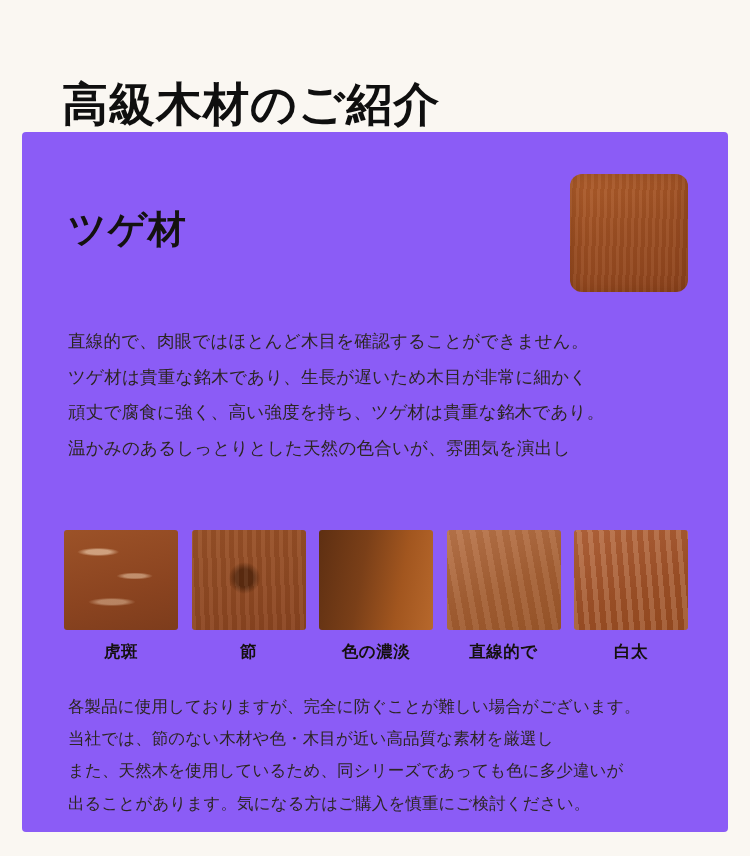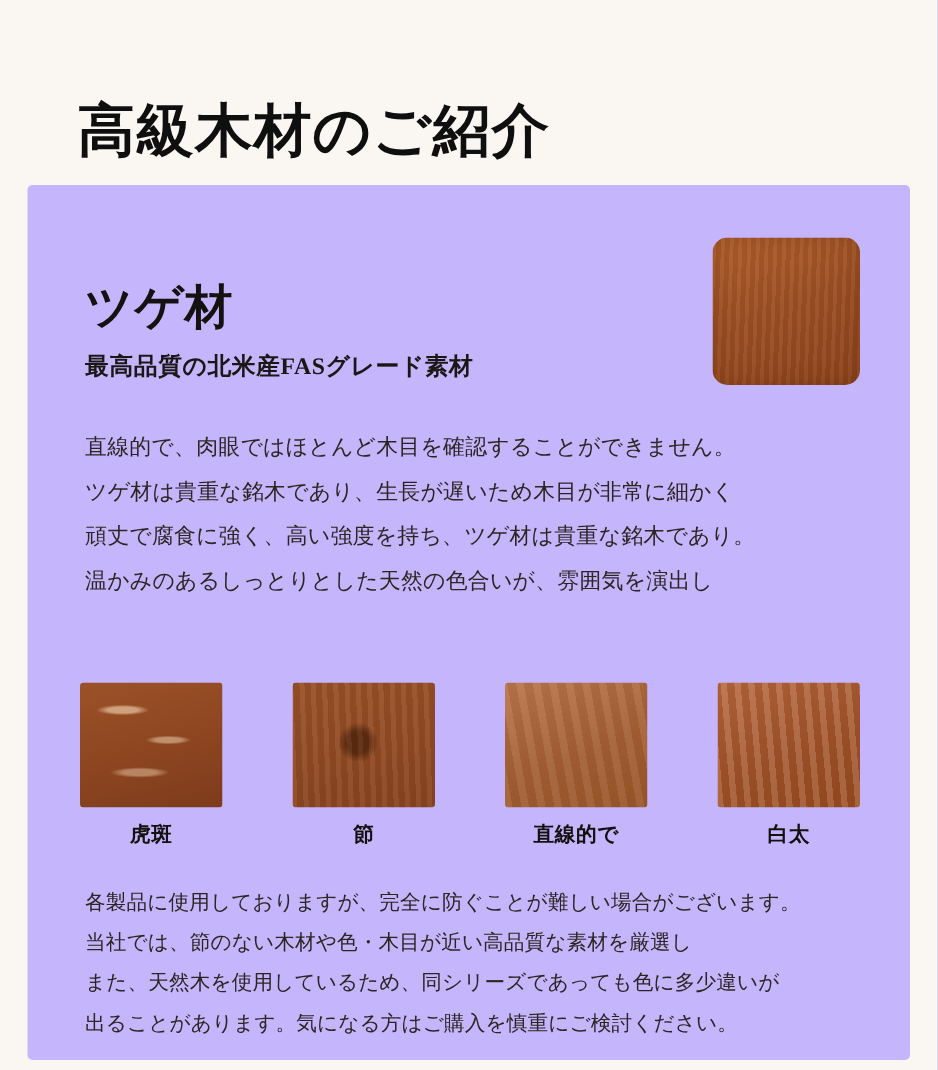--- a/index.html
+++ b/index.html
@@ -26,26 +26,25 @@
     left: 62px;
     font-size: 46px;
     font-weight: 700;
     letter-spacing: 1px;
     color: #0f0f0f;
     line-height: 1.1;
   }
   .card {
     position: absolute;
     left: 22px;
-    top: 148px;
+    top: 132px;
     width: 706px;
     height: 700px;
-    background: #c4b5fd;
+    background: #8b5cf6;
     border-radius: 4px;
-    font-family: Liberation Serif, serif;
   }
   .swatch-hero {
     position: absolute;
     right: 40px;
     top: 42px;
     width: 118px;
     height: 118px;
     border-radius: 12px;
     background:
       repeating-linear-gradient(92deg, rgba(255,255,255,0.05) 0 3px, rgba(0,0,0,0.045) 3px 7px),
@@ -153,39 +152,42 @@
 
 <div class="page">
 
   <h1 class="page-title">高級木材のご紹介</h1>
 
   <div class="card">
 
     <div class="swatch-hero"></div>
 
     <div class="material-name">ツゲ材</div>
-    <div class="material-sub">最高品質の北米産FASグレード素材</div>
 
     <div class="desc">
       <p>直線的で、肉眼ではほとんど木目を確認することができません。</p>
       <p>ツゲ材は貴重な銘木であり、生長が遅いため木目が非常に細かく</p>
       <p>頑丈で腐食に強く、高い強度を持ち、ツゲ材は貴重な銘木であり。</p>
       <p>温かみのあるしっとりとした天然の色合いが、雰囲気を演出し</p>
     </div>
 
     <div class="swatch-row">
       <div class="swatch-item">
         <div class="swatch-box sw-0"></div>
         <div class="swatch-label">虎斑</div>
       </div>
       <div class="swatch-item">
         <div class="swatch-box sw-1"></div>
         <div class="swatch-label">節</div>
       </div>
       <div class="swatch-item">
+        <div class="swatch-box sw-2"></div>
+        <div class="swatch-label">色の濃淡</div>
+      </div>
+      <div class="swatch-item">
         <div class="swatch-box sw-3"></div>
         <div class="swatch-label">直線的で</div>
       </div>
       <div class="swatch-item">
         <div class="swatch-box sw-4"></div>
         <div class="swatch-label">白太</div>
       </div>
     </div>
 
     <div class="note">

